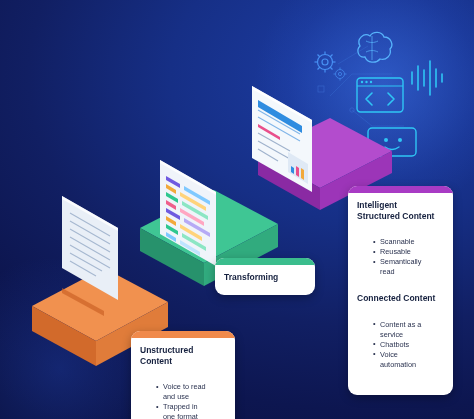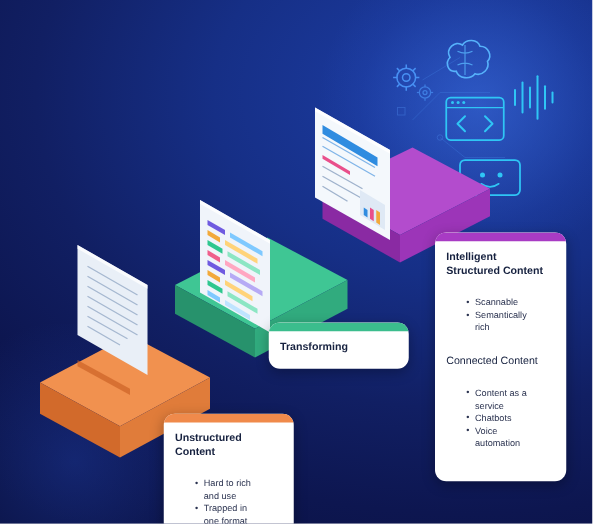--- a/index.html
+++ b/index.html
@@ -58,21 +58,21 @@
     padding: 7px 9px 9px 9px;
   }
   .card-title {
     font-weight: bold;
     font-size: 8.5px;
     line-height: 10.5px;
     color: #16213f;
     margin: 0 0 3px 0;
   }
   .card-subtitle {
-    font-weight: normal;
+    font-weight: bold;
     font-size: 8.5px;
     line-height: 10.5px;
     color: #16213f;
     margin: 5px 0 3px 0;
   }
   .card-list {
     margin: 16px;
     padding: 0;
     list-style: none;
   }
@@ -86,21 +86,21 @@
   .card-list li::before {
     content: "\2022";
     position: absolute;
     left: 0;
     top: -0.5px;
     color: #2b3350;
     font-size: 7.3px;
   }
 
   #card-unstructured { left: 131px; top: 331px; width: 104px; }
-  #card-transforming { left: 215px; top: 258px; width: 112px; }
+  #card-transforming { left: 215px; top: 258px; width: 100px; }
   #card-intelligent  { left: 348px; top: 186px; width: 105px; }
 </style>
 </head>
 <body>
 
 <div id="stage">
   <div class="bg-glow"></div>
   <div class="bg-glow2"></div>
 
   <svg class="layer">
@@ -265,40 +265,41 @@
         <polygon points="301,168 304,170 304,180 301,178" fill="#f2a93b"></polygon>
       </g>
     </g>
   </svg>
 
   <div class="card" id="card-unstructured">
     <div class="card-strip" style="background:#f08a4b"></div>
     <div class="card-body">
       <div class="card-title"><span>Unstructured</span><br><span>Content</span></div>
       <ul class="card-list">
-        <li>Hard to rich and use</li>
+        <li>Voice to read and use</li>
         <li>Trapped in one format</li>
       </ul>
     </div>
   </div>
 
   <div class="card" id="card-transforming">
     <div class="card-strip" style="background:#3bbd8d"></div>
     <div class="card-body">
       <div class="card-title">Transforming</div>
     </div>
   </div>
 
   <div class="card" id="card-intelligent">
     <div class="card-strip" style="background:#a83bc4"></div>
     <div class="card-body">
       <div class="card-title"><span>Intelligent</span><br><span>Structured Content</span></div>
       <ul class="card-list">
         <li>Scannable</li>
-        <li>Semantically rich</li>
+        <li>Reusable</li>
+        <li>Semantically read</li>
       </ul>
       <div class="card-subtitle">Connected Content</div>
       <ul class="card-list">
         <li>Content as a service</li>
         <li>Chatbots</li>
         <li>Voice automation</li>
       </ul>
     </div>
   </div>
 

